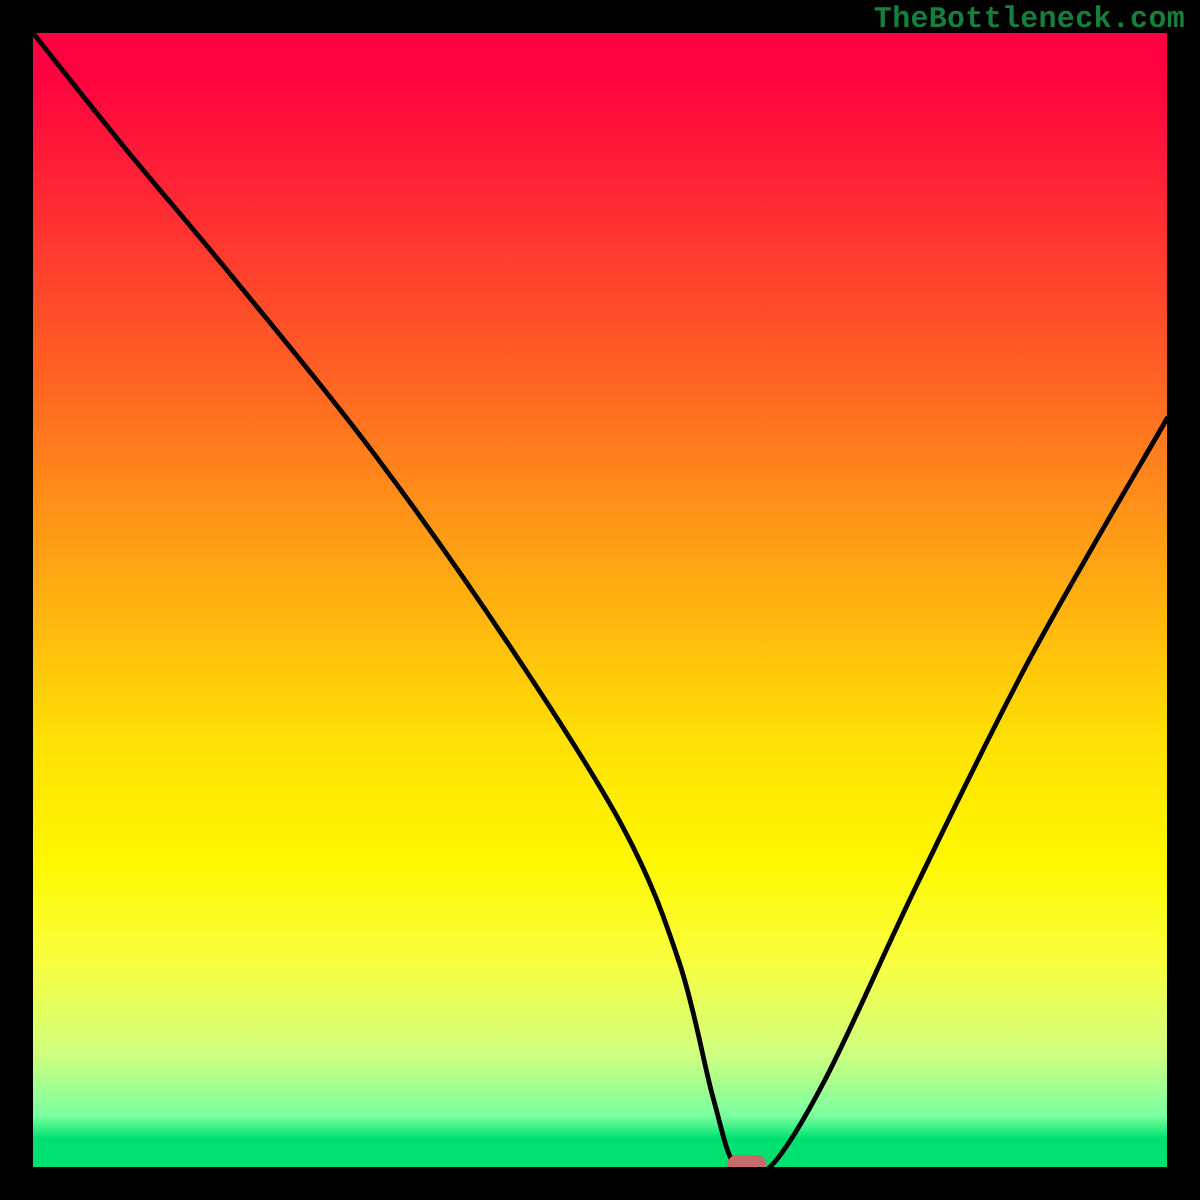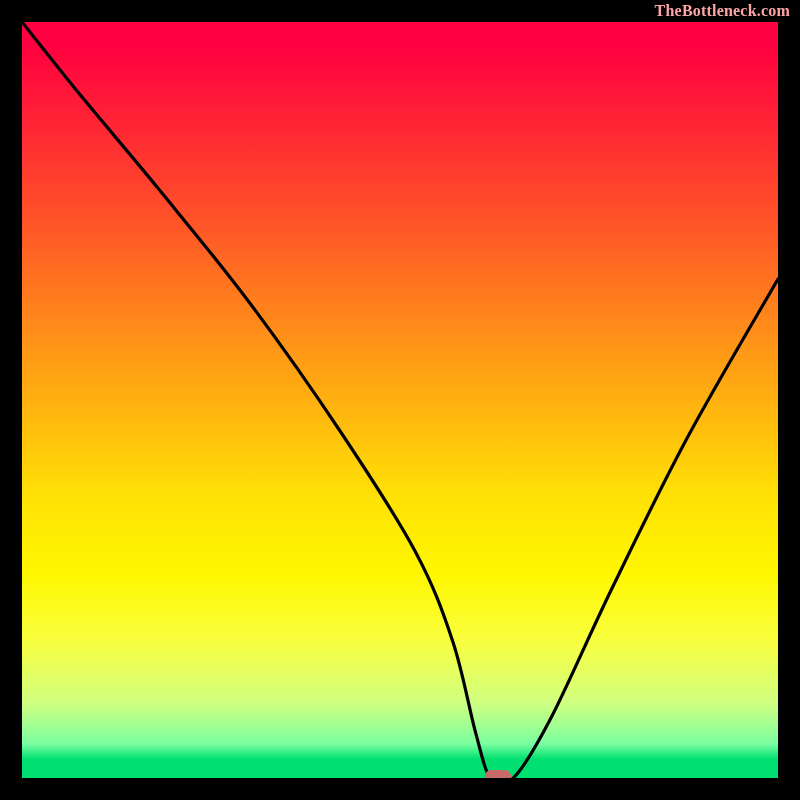--- a/index.html
+++ b/index.html
@@ -16,21 +16,21 @@
       #ffe205 63%,
       #fff700 73%,
       #f8ff40 82%,
       #d0ff80 90%,
       #7affa0 95.5%,
       #00e070 97.5%,
       #00e070 100%);
   }
   .curve{position:absolute;inset:0}
   .marker{position:absolute;width:26px;height:12px;background:#c96a6a;border-radius:6px}
-  .watermark{position:absolute;top:2px;right:10px;color:#fca5a5;font-size:16px;font-weight:600;letter-spacing:.2px;font-family:Liberation Serif, serif}
+  .watermark{position:absolute;top:2px;right:10px;color:#15803d;font-size:20px;font-weight:600;letter-spacing:.2px;font-family:Liberation Mono, monospace}
 </style>
 </head>
 <body>
 
 <div class="frame">
   <div class="plot">
     <div class="gradient"></div>
 
     <svg class="curve" viewBox="0 0 756 756" preserveAspectRatio="none">
       <path id="curve-path" fill="none" stroke="#000" stroke-width="3.2" stroke-linejoin="round" stroke-linecap="round" d="M 0 0 C 10.08 12.600000000000003, 37.80000000000001 47.88000000000004, 60.480000000000004 75.60000000000002 C 83.16 103.32000000000001, 108.35999999999999 132.29999999999995, 136.07999999999998 166.31999999999994 C 163.79999999999998 200.33999999999992, 196.55999999999997 239.39999999999995, 226.79999999999998 279.71999999999997 C 257.03999999999996 320.03999999999996, 289.79999999999995 366.65999999999997, 317.52 408.24 C 345.24 449.82000000000005, 374.22 493.92, 393.12 529.2 C 412.02 564.48, 420.84 589.6800000000001, 430.91999999999996 619.9200000000001 C 440.99999999999994 650.1600000000001, 447.29999999999995 687.96, 453.59999999999997 710.64 C 459.9 733.3199999999999, 462.41999999999996 748.44, 468.71999999999997 756 C 475.02 763.56, 481.32000000000005 766.08, 491.40000000000003 756 C 501.48 745.92, 512.8199999999999 727.02, 529.1999999999999 695.52 C 545.5799999999999 664.02, 567 613.62, 589.6800000000001 567 C 612.3600000000001 520.38, 637.56 467.46000000000004, 665.28 415.8 C 693 364.14, 740.88 283.5, 756 257.03999999999996"></path>

